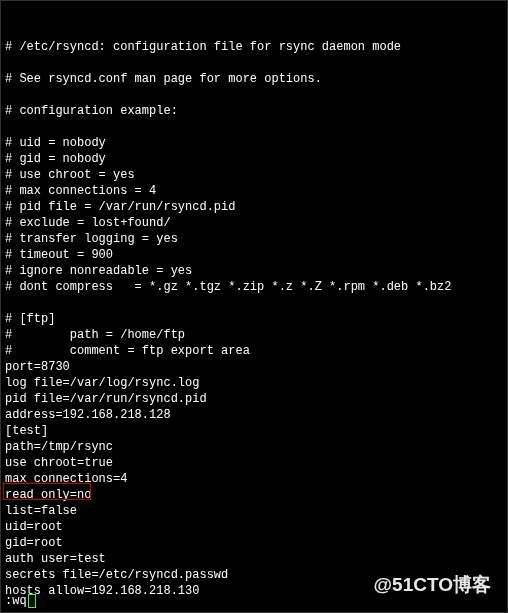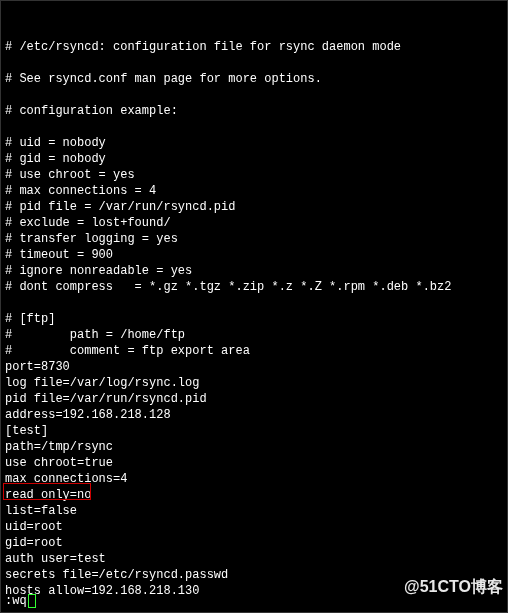--- a/index.html
+++ b/index.html
@@ -46,24 +46,24 @@
     .cursor-block {
       display: inline-block;
       width: 8px;
       height: 14px;
       border: 1.5px solid #33ff33;
       margin-left: 1px;
     }
     .watermark {
       position: absolute;
       bottom: 14px;
-      right: 4px;
+      right: 16px;
       color: #e8e8e8;
       font-family: Arial, sans-serif;
-      font-size: 16px;
+      font-size: 19px;
       font-weight: bold;
       text-shadow: 0 0 3px rgba(0,0,0,0.9), 1px 1px 2px rgba(0,0,0,0.9);
       margin-left: 44px;
     }
   </style>
 </head>
 <body>
 
 <div class="editor-content">
   <div id="lines-container"><div class="line"># /etc/rsyncd: configuration file for rsync daemon mode</div><div class="line">&nbsp;</div><div class="line"># See rsyncd.conf man page for more options.</div><div class="line">&nbsp;</div><div class="line"># configuration example:</div><div class="line">&nbsp;</div><div class="line"># uid = nobody</div><div class="line"># gid = nobody</div><div class="line"># use chroot = yes</div><div class="line"># max connections = 4</div><div class="line"># pid file = /var/run/rsyncd.pid</div><div class="line"># exclude = lost+found/</div><div class="line"># transfer logging = yes</div><div class="line"># timeout = 900</div><div class="line"># ignore nonreadable = yes</div><div class="line"># dont compress   = *.gz *.tgz *.zip *.z *.Z *.rpm *.deb *.bz2</div><div class="line">&nbsp;</div><div class="line"># [ftp]</div><div class="line">#        path = /home/ftp</div><div class="line">#        comment = ftp export area</div><div class="line">port=8730</div><div class="line">log file=/var/log/rsync.log</div><div class="line">pid file=/var/run/rsyncd.pid</div><div class="line">address=192.168.218.128</div><div class="line">[test]</div><div class="line">path=/tmp/rsync</div><div class="line">use chroot=true</div><div class="line">max connections=4</div><div class="line">read only=no</div><div class="line">list=false</div><div class="line">uid=root</div><div class="line">gid=root</div><div class="line">auth user=test</div><div class="line">secrets file=/etc/rsyncd.passwd</div><div class="line">hosts allow=192.168.218.130</div></div>

